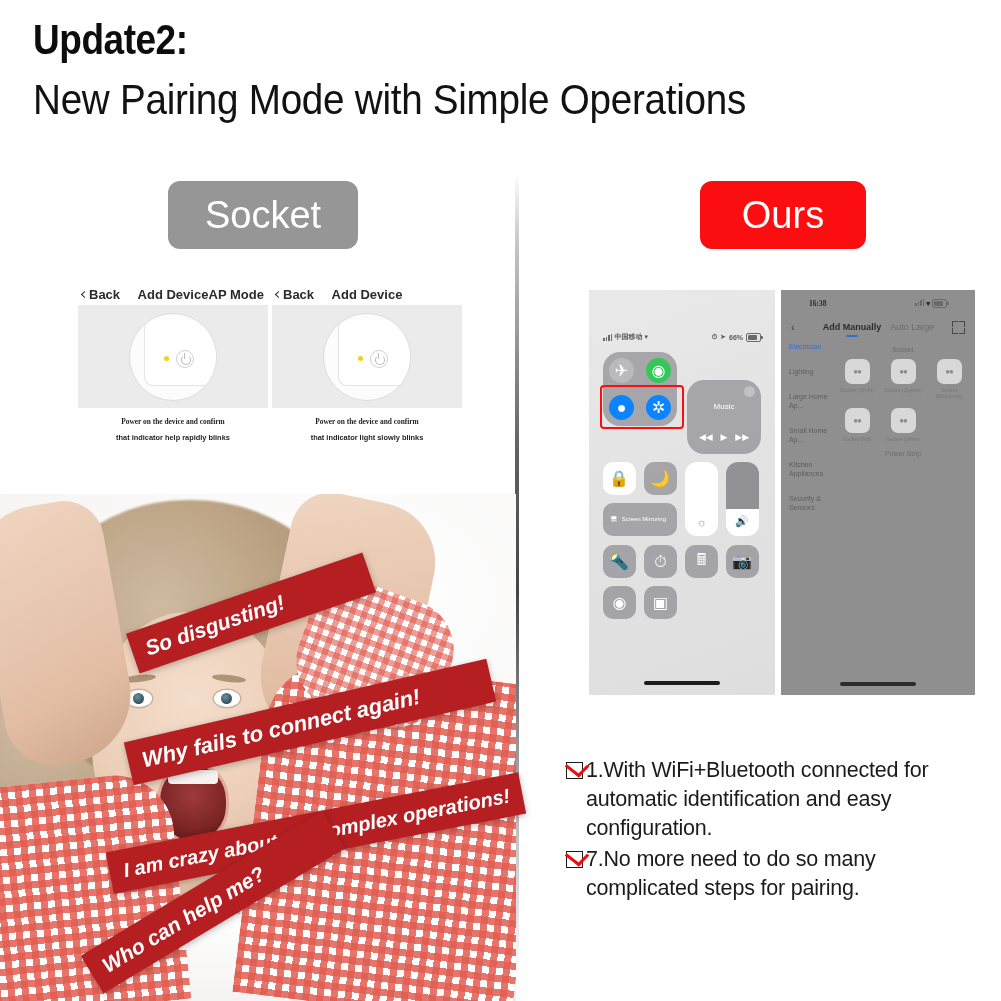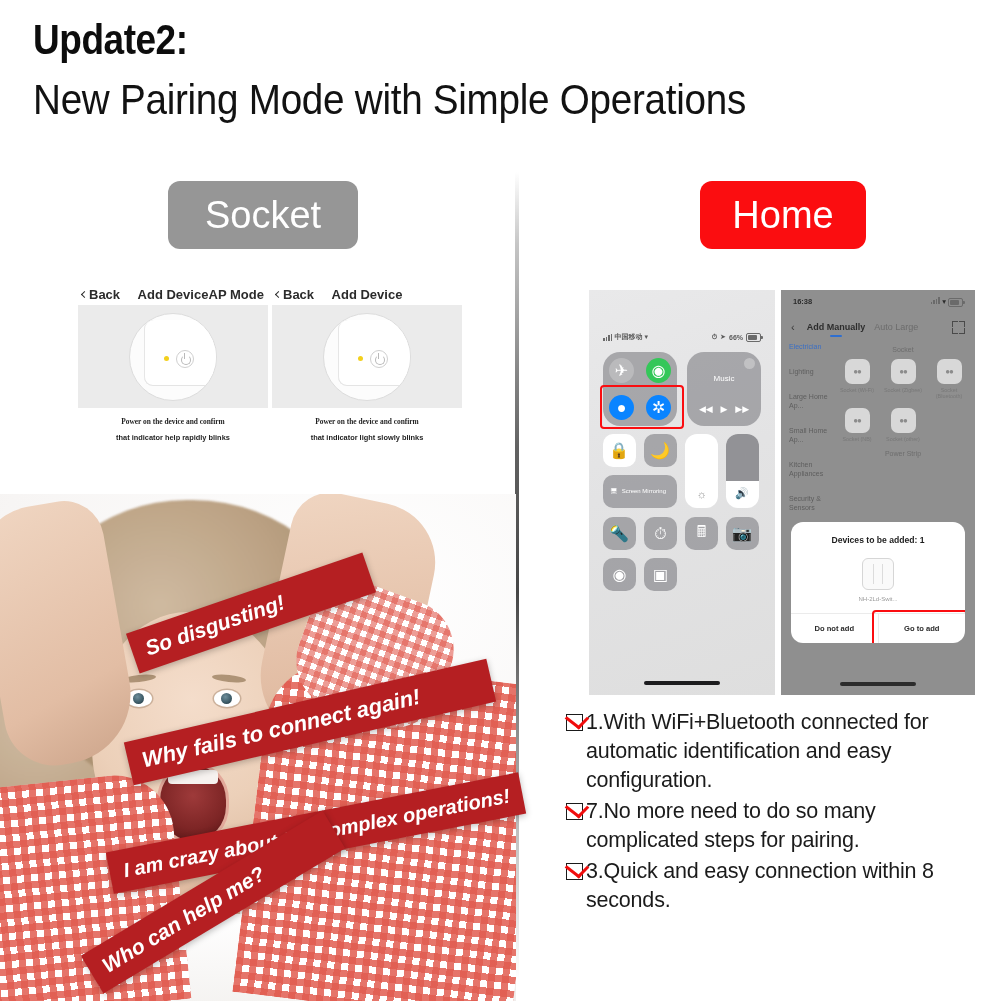--- a/index.html
+++ b/index.html
@@ -206,21 +206,21 @@
   .ic-plane{background:rgba(255,255,255,.22);}
   .ic-cell{background:#34c759;}
   .ic-wifi{background:#0a84ff;}
   .ic-bt{background:#0a84ff;}
   #wifi-bt-highlight{
     position:absolute;left:-3px;bottom:-3px;width:80px;height:40px;
     border:2px solid #fb0d10;border-radius:4px;pointer-events:none;
   }
   .cc-music{
     float:right;width:74px;height:74px;border-radius:17px;
-    background:rgba(120,120,125,.58);position:relative;color:#fff;
+    background:rgba(120,120,125,.58);position:relative;color:#fff;margin-top:28px;
   }
   .cc-music .mtitle{position:absolute;left:0;top:22px;width:100%;text-align:center;font-size:8px;}
   .cc-music .mctrl{position:absolute;left:0;bottom:12px;width:100%;display:flex;justify-content:space-around;align-items:center;padding:0 8px;box-sizing:border-box;font-size:9px;}
   .cc-music .airplay{position:absolute;right:6px;top:6px;width:11px;height:11px;border-radius:50%;background:rgba(255,255,255,.3);}
   .cc-row2{clear:both;padding-top:8px;display:flex;gap:8px;}
   .tile{width:33px;height:33px;border-radius:10px;background:rgba(120,120,125,.58);display:flex;align-items:center;justify-content:center;color:#fff;}
   .tile.white{background:#ffffff;}
   .slider{width:33px;height:74px;border-radius:12px;background:#ffffff;position:relative;overflow:hidden;}
   .slider .fill{position:absolute;left:0;top:0;width:100%;background:rgba(110,110,115,.75);}
   .slider .gl{position:absolute;left:0;bottom:8px;width:100%;text-align:center;font-size:11px;color:#9a9a9a;}
@@ -230,22 +230,22 @@
   }
   .cc-row3{margin-top:9px;display:flex;gap:8px;}
   .cc-row4{margin-top:8px;display:flex;gap:8px;}
   #cc .home-ind{position:absolute;left:50%;transform:translateX(-50%);bottom:10px;width:76px;height:4px;border-radius:2px;background:#1c1c1e;}
 
   #tuya{
     left:781px;top:290px;width:194px;height:405px;overflow:hidden;background:#8f8f8f;
   }
   #tuya .tstatus{
     position:absolute;left:0;top:7px;width:100%;height:13px;
-    display:flex;justify-content:space-between;padding:0 12px;box-sizing:border-box;
-    font-size:7.5px;color:#2b2b2b;font-weight:700;
+    display:flex;align-items:center;justify-content:space-between;padding:0 28px;box-sizing:border-box;
+    font-size:7.5px;color:#2b2b2b;font-weight:700;font-family:Liberation Serif, serif;
   }
   #tuya .tnav{
     position:absolute;left:0;top:26px;width:100%;height:22px;
     display:flex;align-items:center;padding:0 10px;box-sizing:border-box;color:#3a3a3a;
   }
   #tuya .tab{font-size:9px;font-weight:700;color:#2d2d2d;position:relative;}
   #tuya .tab.inactive{font-weight:400;color:#6c6c6c;margin-left:9px;}
   #tuya .tab.active:after{content:"";position:absolute;left:50%;transform:translateX(-50%);bottom:-5px;width:12px;height:2px;border-radius:1px;background:#2f6fd0;}
   #tuya .scan-ic{margin-left:auto;width:13px;height:13px;position:relative;}
   #tuya .scan-ic span{position:absolute;width:5px;height:5px;border:1.4px solid #4a4a4a;}
@@ -277,42 +277,42 @@
     content:"";position:absolute;top:5px;width:1px;height:20px;background:#dcdcdc;}
   #dialog .ddev .dimg:before{left:10px;} #dialog .ddev .dimg:after{left:19px;}
   #dialog .ddev .dname{font-size:6px;color:#9a9a9a;}
   #dialog .dbtns{display:flex;border-top:1px solid #ebebeb;position:relative;}
   #dialog .dbtn{flex:1;text-align:center;font-size:7.6px;font-weight:700;color:#2a2a2a;padding:10px 0;}
   #dialog .dbtn.left{border-right:1px solid #ebebeb;}
   #go-highlight{position:absolute;right:-3px;top:-4px;width:92px;height:38px;border:2.5px solid #fb0d10;border-radius:4px;pointer-events:none;}
   #tuya .home-ind{position:absolute;left:50%;transform:translateX(-50%);bottom:9px;width:76px;height:4px;border-radius:2px;background:#2b2b2b;}
 
   
-  #bullets{left:566px;top:708px;width:426px;}
+  #bullets{left:566px;top:756px;width:426px;}
   #bullets .bi{display:flex;align-items:flex-start;margin-bottom:2px;}
   #bullets .cb{
     flex:0 0 auto;width:15px;height:15px;border:1.6px solid #1a1a1a;margin:6px 3px 0 0;position:relative;
   }
   #bullets .cb:after{
     content:"";position:absolute;left:1px;top:-4px;width:15px;height:12px;
     border-right:3.6px solid #f00c0c;border-bottom:3.6px solid #f00c0c;
     transform:rotate(38deg) skewX(-6deg);
   }
   #bullets .btxt{font-size:21.5px;line-height:29px;color:#1b1b1b;letter-spacing:-0.2px;}
 </style>
 </head>
 <body>
 
 <div class="abs" id="headline">
   <div class="l1">Update2:</div>
   <div class="l2">New Pairing Mode with Simple Operations</div>
 </div>
 
 <div class="abs badge" id="badge-others">Socket</div>
-<div class="abs badge" id="badge-ours">Home</div>
+<div class="abs badge" id="badge-ours">Ours</div>
 
 <div class="abs" id="divider"></div>
 
 <div class="abs" id="left-shots">
 
   <div class="shot a">
     <div class="navbar">
       <span class="nav-back">
         <span class="chev"></span>
         <span>Back</span>
@@ -467,21 +467,21 @@
           <i></i>
           <i></i>
           <i></i>
         </span>
       <span>▾</span>
       <span class="batt" style="display:inline-block;vertical-align:middle;"><i></i></span>
     </span>
   </div>
   <div class="tnav">
     <span style="font-size:11px;">‹</span>
-    <span class="tab active" style="margin-left:12px;">Add Manually</span>
+    <span class="tab active" style="margin-left:28px;">Add Manually</span>
     <span class="tab inactive">Auto Large</span>
     <span class="scan-ic">
         <span></span>
         <span></span>
         <span></span>
         <span></span>
       </span>
   </div>
 
   <div class="tside">
@@ -516,41 +516,25 @@
       </div>
       <div class="cell">
         <div class="box">●●</div>
         <div class="lb">Socket (other)</div>
       </div>
       <div class="cell"></div>
     </div>
     <div class="sect">Power Strip</div>
   </div>
 
-  <div id="dialog">
-    <div class="dtitle">Devices to be added: 1</div>
-    <div class="ddev">
-      <div class="dimg"></div>
-      <div class="dname">NH-2Ld-Swit...</div>
-    </div>
-    <div class="dbtns">
-      <div class="dbtn left">Do not add</div>
-      <div class="dbtn">Go to add</div>
-      <div id="go-highlight"></div>
-    </div>
-  </div>
   <div class="home-ind"></div>
 </div>
 
 <div class="abs" id="bullets">
   <div class="bi">
     <span class="cb"></span>
     <span class="btxt">1.With WiFi+Bluetooth connected for automatic identification and easy configuration.</span>
   </div>
   <div class="bi">
     <span class="cb"></span>
     <span class="btxt">7.No more need to do so many complicated steps for pairing.</span>
   </div>
-  <div class="bi">
-    <span class="cb"></span>
-    <span class="btxt">3.Quick and easy connection within 8 seconds.</span>
-  </div>
 </div>
 
 </body></html>

